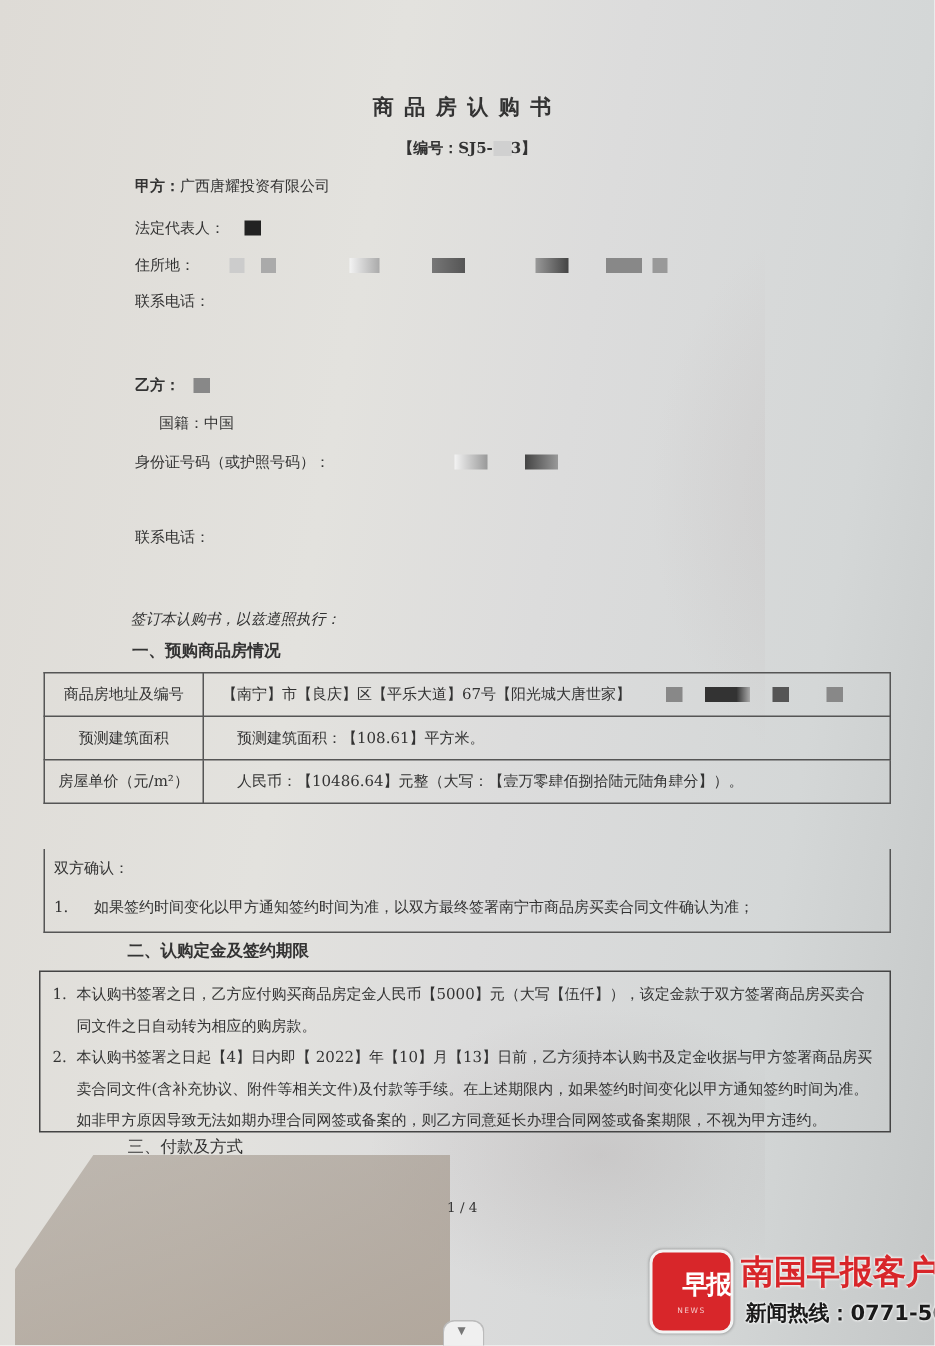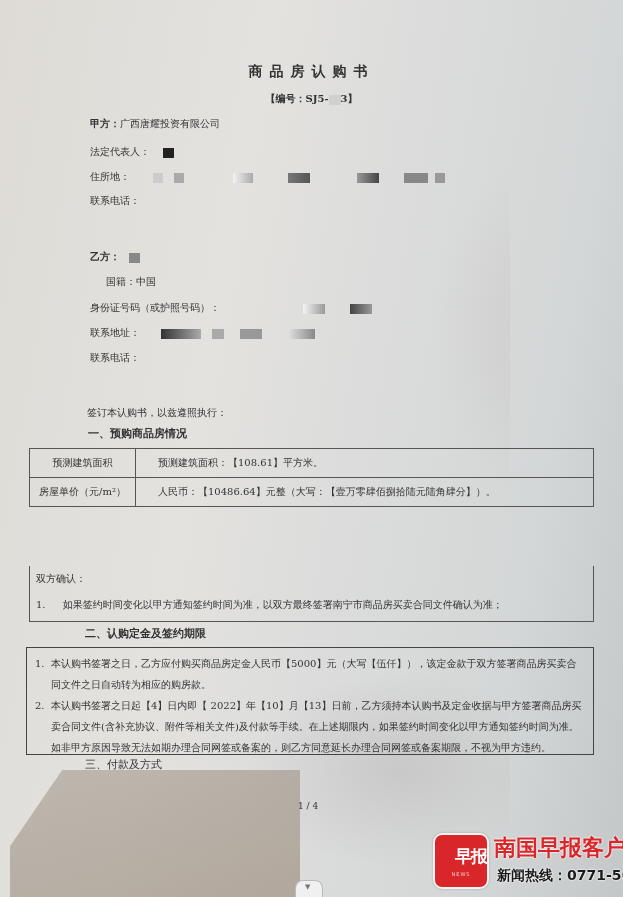--- a/index.html
+++ b/index.html
@@ -120,37 +120,40 @@
     <span class="blur" style="width:11px;background:#888;margin-left:6px;"></span>
   </div>
   <div class="field" style="top:275px;padding-left:16px;">
     <span>国籍：</span><span>中国</span>
   </div>
   <div class="field" style="top:301px;">
     <span>身份证号码（或护照号码）：</span>
     <span class="blur" style="width:22px;background:linear-gradient(90deg,#f3f3f3,#999);margin-left:80px;"></span>
     <span class="blur" style="width:22px;background:linear-gradient(90deg,#444,#999);margin-left:22px;"></span>
   </div>
-  <div class="field" style="top:326px;">
-    <span>联系地址：</span>
-    <span class="blur" style="width:40px;background:linear-gradient(90deg,#333,#aaa);margin-left:18px;"></span>
-    <span class="blur" style="width:12px;background:#aaa;margin-left:8px;"></span>
-    <span class="blur" style="width:22px;background:#999;margin-left:12px;"></span>
-    <span class="blur" style="width:26px;background:linear-gradient(90deg,#ddd,#888);margin-left:24px;"></span>
-  </div>
   <div class="field" style="top:351px;">
     <span>联系电话：</span>
   </div>
 
-  <div class="para2" style="top:406px;">签订本认购书，以兹遵照执行：</div>
+  <div class="para2" style="top:406px;font-style:italic;">签订本认购书，以兹遵照执行：</div>
 
   <div class="section" style="left:88px;top:426px;">一、预购商品房情况</div>
 
   <table class="info">
     <tbody>
+        <tr>
+      <td class="h">商品房地址及编号</td>
+      <td class="v">
+        <span>【南宁】市【良庆】区【平乐大道】67号【阳光城大唐世家】</span>
+        <span class="blur" style="width:11px;background:#888;margin-left:20px;"></span>
+        <span class="blur" style="width:30px;background:linear-gradient(90deg,#333,#333 70%,#aaa);margin-left:12px;"></span>
+        <span class="blur" style="width:11px;background:#555;margin-left:12px;"></span>
+        <span class="blur" style="width:11px;background:#888;margin-left:22px;"></span>
+      </td>
+    </tr>
     <tr>
       <td class="h b">预测建筑面积</td>
       <td class="v ind">预测建筑面积：【108.61】平方米。</td>
     </tr>
     <tr>
       <td class="h b">房屋单价（元/m²）</td>
       <td class="v ind">人民币：【10486.64】元整（大写：【壹万零肆佰捌拾陆元陆角肆分】）。</td>
     </tr>
   </tbody>
     </table>

